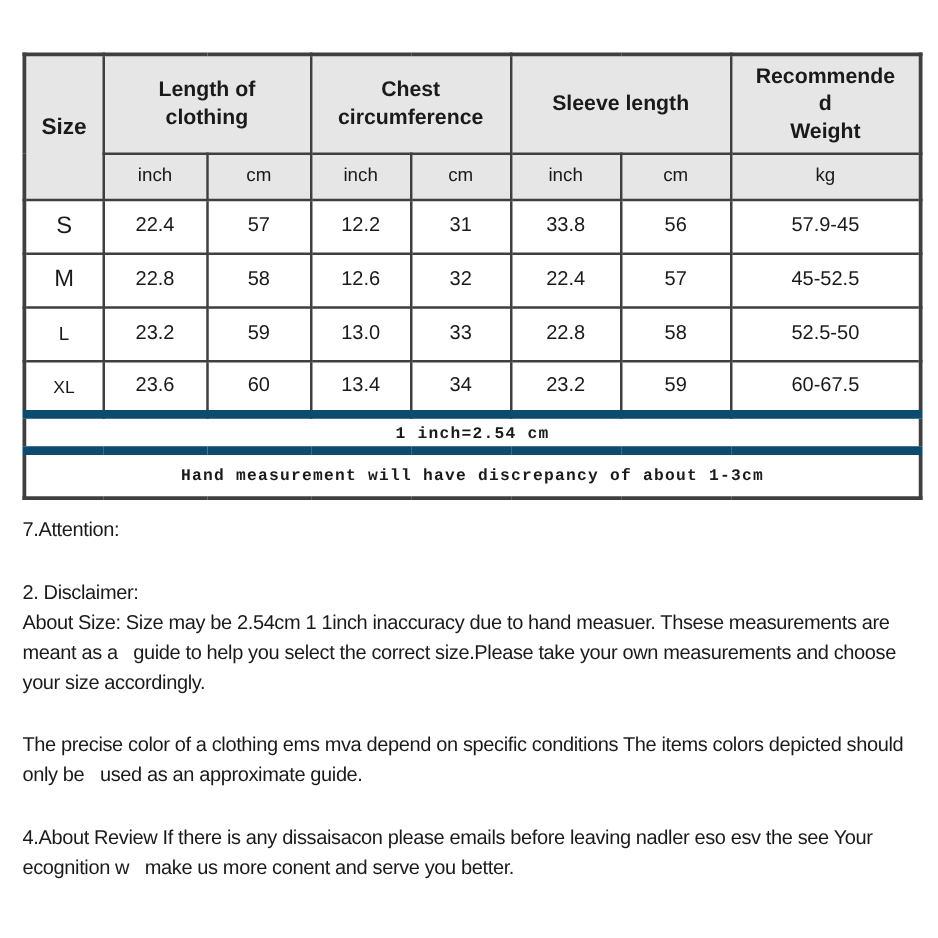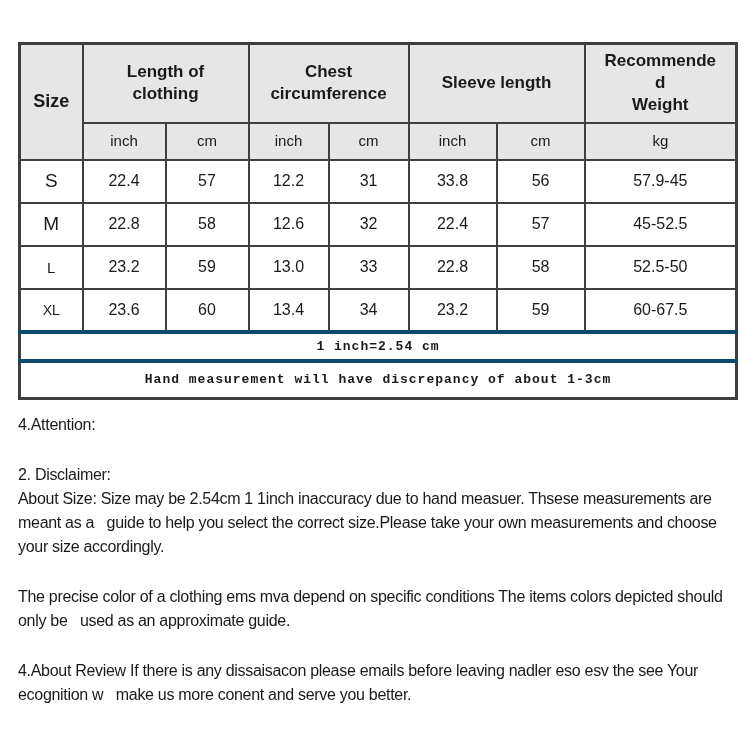--- a/index.html
+++ b/index.html
@@ -50,21 +50,21 @@
   }
   tbody tr.row-s td.size-cell { font-size: 19px; }
   tbody tr.row-m td.size-cell { font-size: 19px; }
   tbody tr.row-l td.size-cell { font-size: 15px; }
   tbody tr.row-xl td.size-cell { font-size: 14px; }
   tr.note-row td {
     font-family: "Liberation Mono", "DejaVu Sans Mono", monospace;
     font-weight: bold;
     font-size: 13px;
     letter-spacing: 1px;
-    border-top: 4px solid #0c4a6e;
+    border-top: 7px solid #0c4a6e;
   }
   tr.note-row-1 td { height: 29px; }
   tr.note-row-2 td { height: 38px; }
 
   
   .sections { margin-top: 13px; width: 715px; }
   .section { margin-bottom: 26px; }
   .section-heading {
     font-size: 16px;
     line-height: 24px;
@@ -161,21 +161,21 @@
         <td colspan="8">1 inch=2.54 cm</td>
       </tr>
       <tr class="note-row note-row-2">
         <td colspan="8">Hand measurement will have discrepancy of about 1-3cm</td>
       </tr>
     </tbody>
   </table>
 
   <div class="sections">
     <div class="section">
-      <div class="section-heading">4.Attention:</div>
+      <div class="section-heading">7.Attention:</div>
     </div>
     <div class="section">
       <div class="section-heading">2. Disclaimer:</div>
       <div class="section-body">About Size: Size may be 2.54cm 1 1inch inaccuracy due to hand measuer. Thsese measurements are meant as a   guide to help you select the correct size.Please take your own measurements and choose your size accordingly.</div>
     </div>
     <div class="section">
       <div class="section-body">The precise color of a clothing ems mva depend on specific conditions The items colors depicted should only be   used as an approximate guide.</div>
     </div>
     <div class="section">
       <div class="section-heading"></div>

